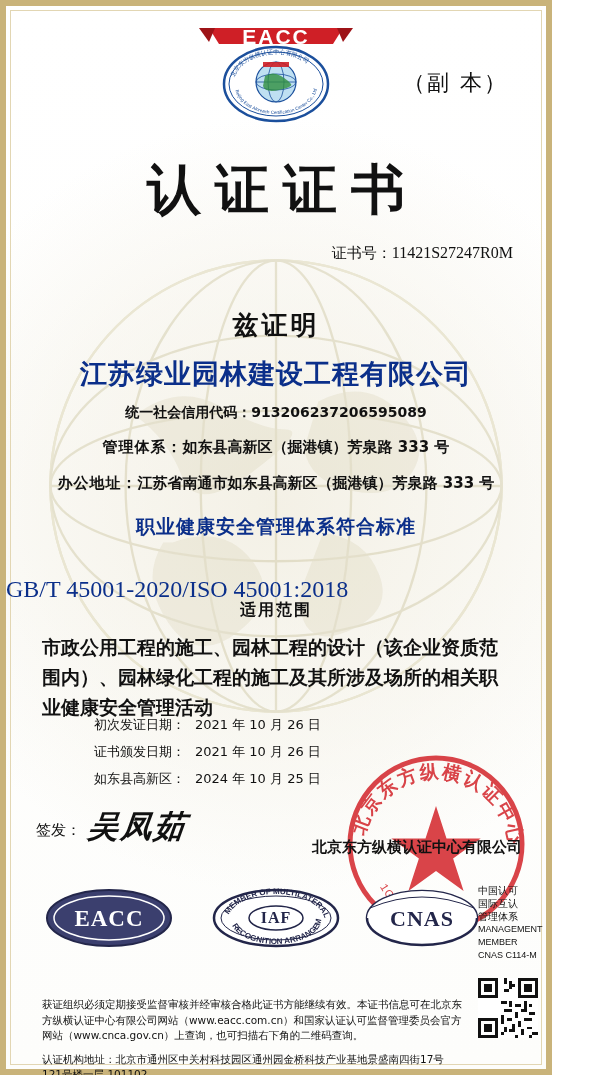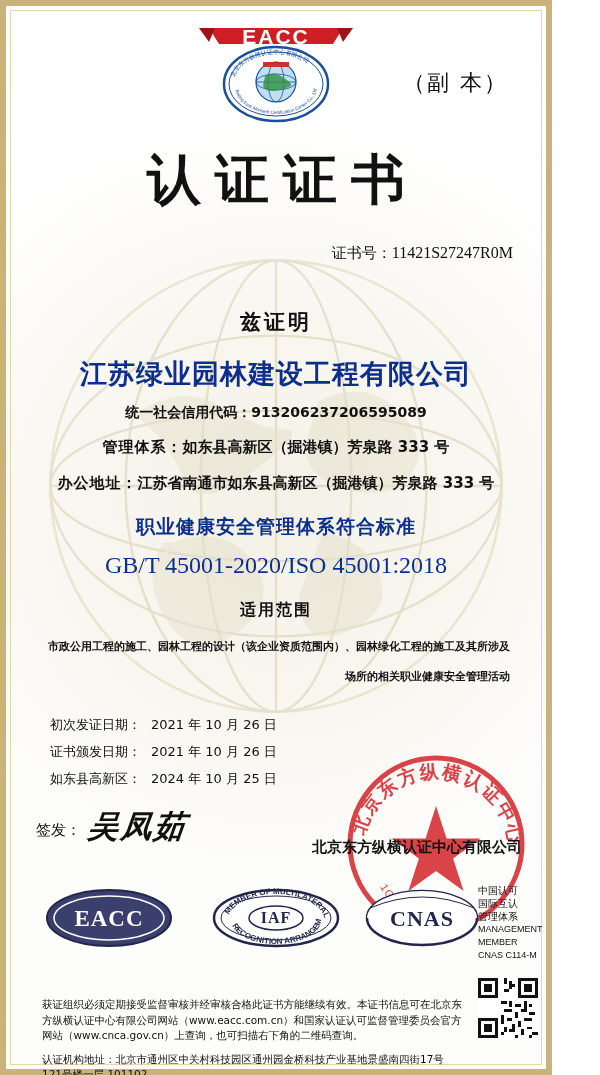--- a/index.html
+++ b/index.html
@@ -39,39 +39,39 @@
   .emblem{
     position:absolute;left:50%;top:12px;transform:translateX(-50%);
     width:170px;height:110px;
   }
   .copy-mark{
     position:absolute;right:38px;top:62px;
     font-size:22px;letter-spacing:2px;color:#111;
     font-family:"DejaVu Sans", sans-serif;
   }
   .main-title{
-    position:absolute;left:0;right:0;top:138px;
+    position:absolute;left:0;right:0;top:148px;
     text-align:center;
     font-size:54px;
     letter-spacing:14px;
     font-weight:bold;
     color:#111;
     font-family:"DejaVu Serif", serif;
     text-indent:14px;
   }
   .cert-no{
     position:absolute;right:33px;top:238px;
     font-size:15px;
     font-family:"DejaVu Sans", sans-serif;
   }
   .cert-no .num{font-family:"Liberation Serif", serif;font-size:16px;}
 
   .hereby{
     position:absolute;left:0;right:0;top:302px;
-    text-align:center;font-size:21px;font-weight:bold;letter-spacing:3px;
+    text-align:center;font-size:26px;font-weight:bold;letter-spacing:3px;
     font-family:"DejaVu Sans", sans-serif;
   }
   .company{
     position:absolute;left:0;right:0;top:350px;
     text-align:center;font-size:27px;font-weight:bold;letter-spacing:1px;
     color:#0b2f8a;
     font-family:"DejaVu Sans", sans-serif;
   }
   .credit-code{
     position:absolute;left:0;right:0;top:398px;
@@ -86,42 +86,42 @@
   .addr1{top:432px;}
   .addr2{top:468px;}
   .addr .lbl{letter-spacing:1px;}
   .std-line{
     position:absolute;left:0;right:0;top:508px;
     text-align:center;font-size:19px;font-weight:bold;letter-spacing:1px;
     color:#0b2f8a;
     font-family:"DejaVu Sans", sans-serif;
   }
   .std-code{
-    position:absolute;left:0;right:0;top:546px;
-    text-align:center;font-size:24px;
+    position:absolute;left:0;right:0;top:570px;
+    text-align:left;font-size:24px;
     color:#0b2f8a;
     font-family:"Liberation Serif", serif;
   }
   .scope-title{
     position:absolute;left:0;right:0;top:594px;
     text-align:center;font-size:16px;font-weight:bold;letter-spacing:2px;
     font-family:"DejaVu Sans", sans-serif;
   }
   .scope-body{
     position:absolute;left:36px;right:36px;top:626px;
-    text-align:right;font-size:11px;font-weight:bold;line-height:30px;
+    text-align:left;font-size:19px;font-weight:bold;line-height:30px;
     font-family:"DejaVu Sans", sans-serif;
   }
 
   
   .dates{
     position:absolute;left:44px;top:710px;
     font-size:13px;font-family:"DejaVu Sans", sans-serif;
   }
-  .dates .row{margin-bottom:9px;white-space:nowrap;}
+  .dates .row{margin-bottom:9px;white-space:nowrap;margin-left:44px;}
   .dates .lbl{letter-spacing:0px;}
   .dates .val{margin-left:10px;}
 
   .sign-label{
     position:absolute;left:30px;top:815px;
     font-size:15px;font-family:Liberation Mono, monospace;
   }
   .signature{
     position:absolute;left:82px;top:800px;
     font-size:31px;

